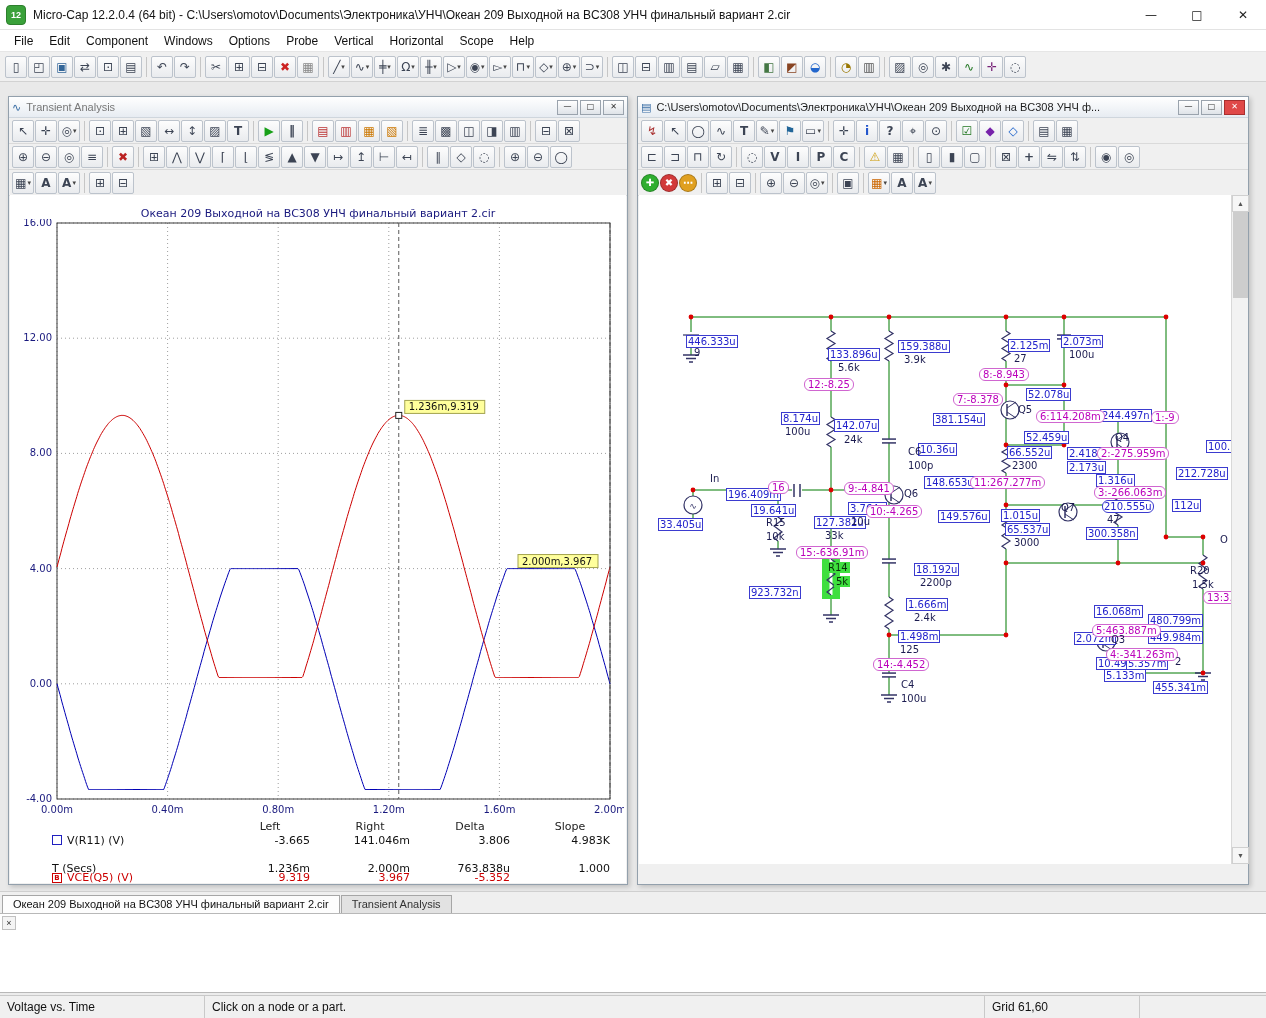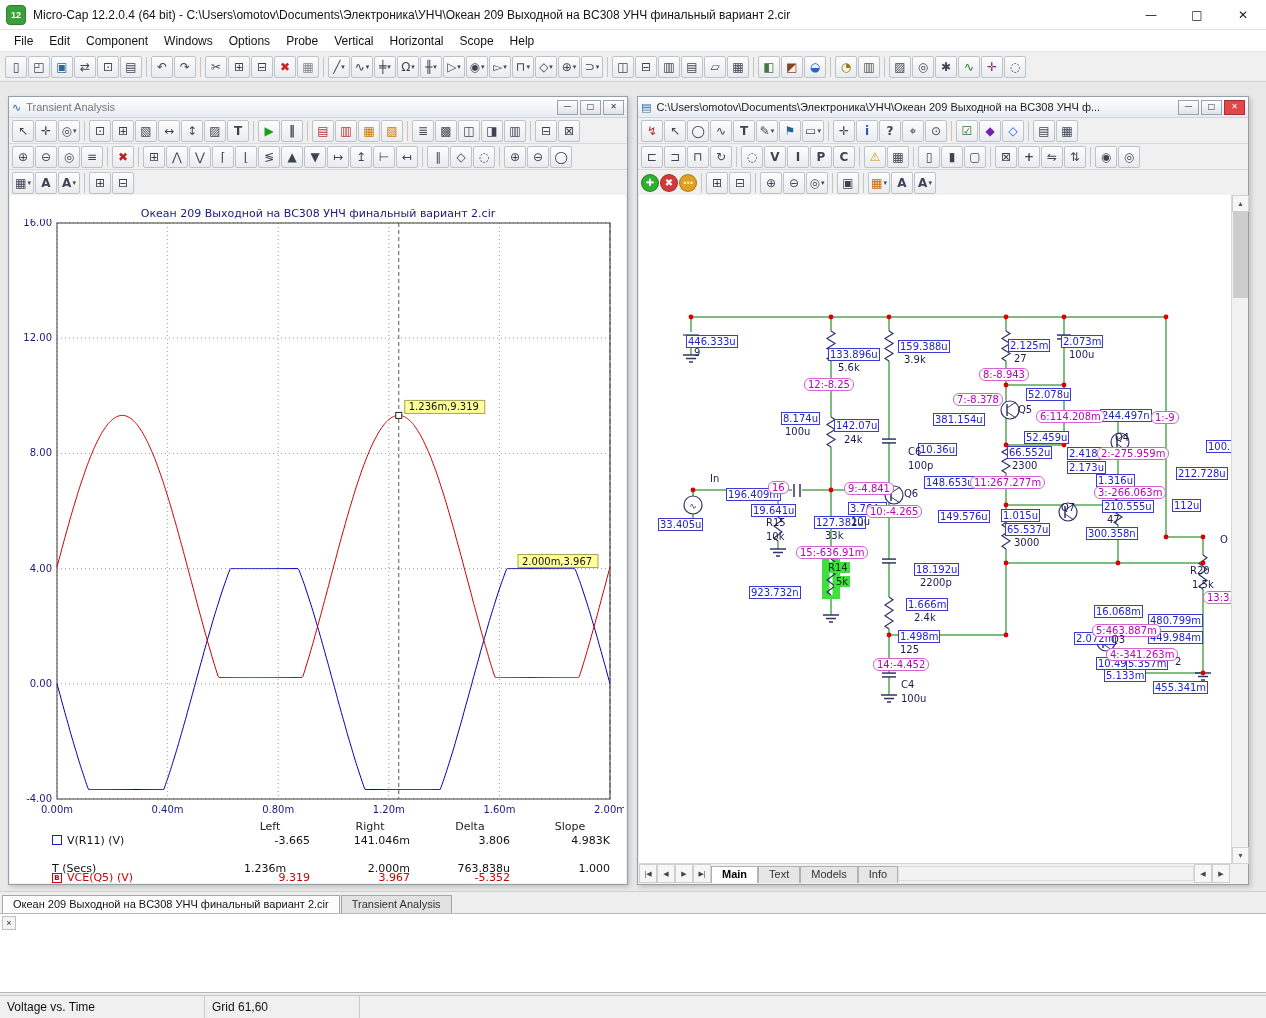--- a/index.html
+++ b/index.html
@@ -522,21 +522,21 @@
             </div>
             <div class="num" style="color: rgb(204, 0, 0);">9.319</div>
             <div class="num" style="color: rgb(204, 0, 0);">3.967</div>
             <div class="num" style="color: rgb(204, 0, 0);">-5.352</div>
             <div class="num" style="color: rgb(204, 0, 0); margin-top: 48px;">-7.007K</div>
           </div>
           <div class="meas-row">
             <div class="meas-label">
               <span style="color: rgb(17, 17, 17);">T (Secs)</span>
             </div>
-            <div class="num" style="color: rgb(17, 17, 17); text-align: center;">1.236m</div>
+            <div class="num" style="color: rgb(17, 17, 17);">1.236m</div>
             <div class="num" style="color: rgb(17, 17, 17);">2.000m</div>
             <div class="num" style="color: rgb(17, 17, 17);">763.838u</div>
             <div class="num" style="color: rgb(17, 17, 17);">1.000</div>
           </div>
         </div>
     </div>
   </section>
 
   <section class="child" style="left:637px;top:14px;width:612px;height:789px">
     <header class="child-title">
@@ -874,21 +874,21 @@
             <div class="sl-val" style="left: 419px; top: 256px;">2.173u</div>
             <div class="sl-val" style="left: 448px; top: 269px;">1.316u</div>
             <div class="sl-val" style="left: 528px; top: 262px;">212.728u</div>
             <div class="sl-val" style="left: 558px; top: 235px;">100.</div>
             <div class="sl-val" style="left: 276px; top: 271px;">148.653u</div>
             <div class="sl-val" style="left: 78px; top: 283px;">196.409m</div>
             <div class="sl-val" style="left: 103px; top: 299px;">19.641u</div>
             <div class="sl-val" style="left: 200px; top: 297px;">3.764u</div>
             <div class="sl-val" style="left: 290px; top: 305px;">149.576u</div>
             <div class="sl-val" style="left: 353px; top: 304px;">1.015u</div>
-            <div class="sl-val" style="left: 454px; top: 295px;">210.555u</div>
+            <div class="sl-val" style="left: 454px; top: 295px; border-radius: 6px;">210.555u</div>
             <div class="sl-val" style="left: 438px; top: 322px;">300.358n</div>
             <div class="sl-val" style="left: 166px; top: 311px;">127.382u</div>
             <div class="sl-val" style="left: 357px; top: 318px;">65.537u</div>
             <div class="sl-val" style="left: 10px; top: 313px;">33.405u</div>
             <div class="sl-val" style="left: 524px; top: 294px;">112u</div>
             <div class="sl-val" style="left: 101px; top: 381px;">923.732n</div>
             <div class="sl-val" style="left: 266px; top: 358px;">18.192u</div>
             <div class="sl-val" style="left: 258px; top: 393px;">1.666m</div>
             <div class="sl-val" style="left: 446px; top: 400px;">16.068m</div>
             <div class="sl-val" style="left: 500px; top: 409px;">480.799m</div>
@@ -951,45 +951,30 @@
           </div>
       </div>
     </div>
 
     <div class="vscroll">
       <button class="sarrow">▲</button>
       <div class="vthumb"></div>
       <button class="sarrow down">▼</button>
     </div>
 
-    <div class="schbottom">
-      <button class="navbtn">|◀</button>
-      <button class="navbtn">◀</button>
-      <button class="navbtn">▶</button>
-      <button class="navbtn">▶|</button>
-      <span id="schtabs" style="display:flex">
-          <span class="schtab active">Main</span>
-          <span class="schtab">Text</span>
-          <span class="schtab">Models</span>
-          <span class="schtab">Info</span>
-        </span>
-      <div class="htrack"></div>
-      <button class="navbtn">◀</button>
-      <button class="navbtn">▶</button>
-      <div class="corner"></div>
-    </div>
   </section>
 </div>
 
 <div class="tabbar" id="tabbar">
     <span class="mtab">Океан 209 Выходной на BC308 УНЧ финальный вариант 2.cir</span>
     <span class="mtab inactive">Transient Analysis</span>
   </div>
 
 <div class="textpanel">
   <button class="tp-close">×</button>
 </div>
 
 <div class="statusbar">
   <div class="sbcell sb1">Voltage vs. Time</div>
+  <div class="sbcell sb2">Click on a node or a part.</div>
   <div class="sbcell sb3">Grid 61,60</div>
   <div class="sbcell sb4"></div>
 </div>
 
 </body></html>

